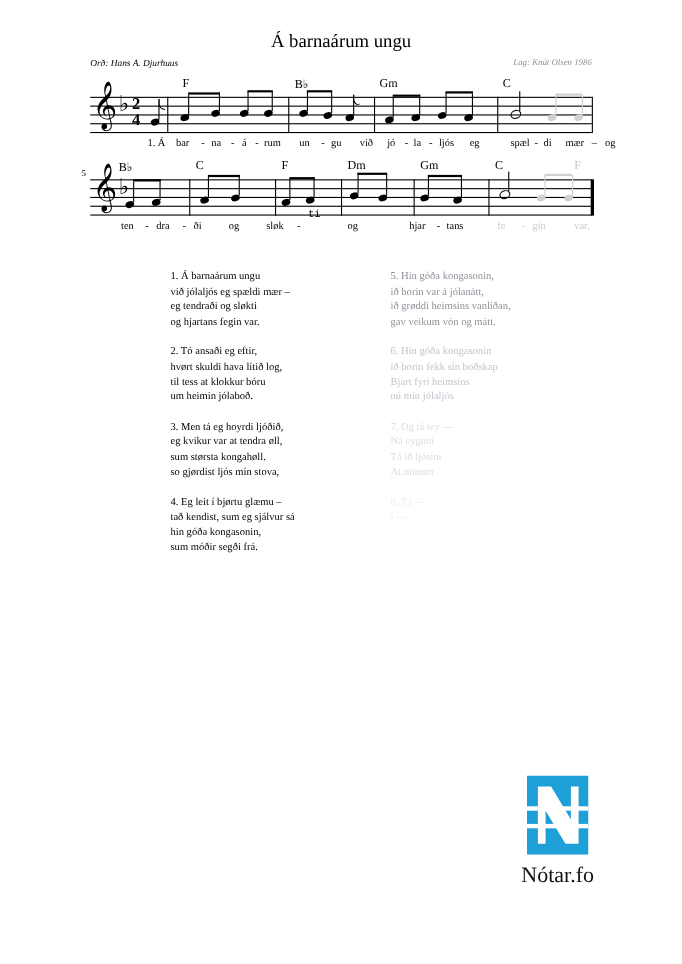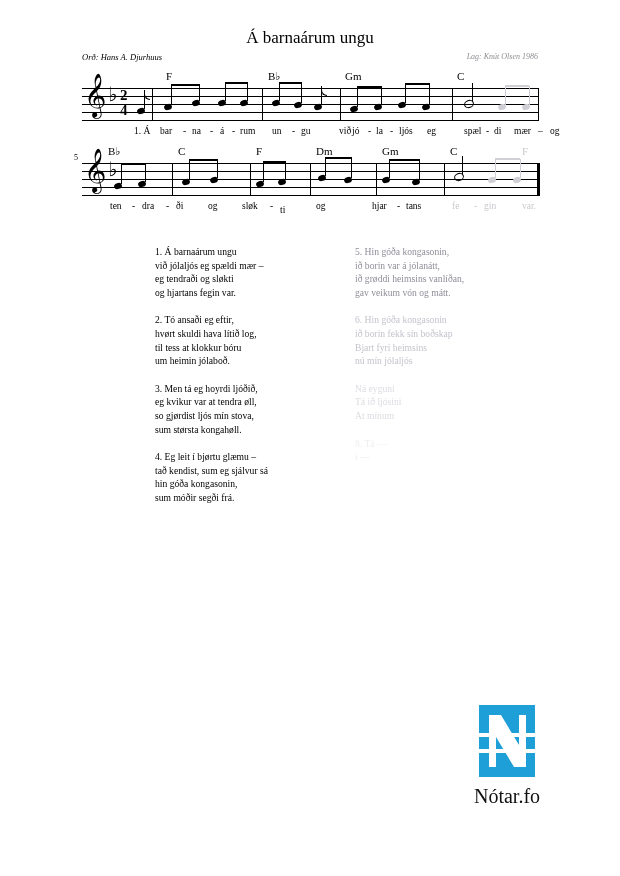--- a/index.html
+++ b/index.html
@@ -277,21 +277,21 @@
     <div class="lyric" style="left:78px;  top:56px;">bar</div>
     <div class="lyric" style="left:101px; top:56px;">-</div>
     <div class="lyric" style="left:110px; top:56px;">na</div>
     <div class="lyric" style="left:128px; top:56px;">-</div>
     <div class="lyric" style="left:138px; top:56px;">á</div>
     <div class="lyric" style="left:150px; top:56px;">-</div>
     <div class="lyric" style="left:158px; top:56px;">rum</div>
     <div class="lyric" style="left:190px; top:56px;">un</div>
     <div class="lyric" style="left:210px; top:56px;">-</div>
     <div class="lyric" style="left:219px; top:56px;">gu</div>
-    <div class="lyric" style="left:245px; top:56px;margin-left:12px;">við</div>
+    <div class="lyric" style="left:245px; top:56px;">við</div>
     <div class="lyric" style="left:270px; top:56px;">jó</div>
     <div class="lyric" style="left:286px; top:56px;">-</div>
     <div class="lyric" style="left:294px; top:56px;">la</div>
     <div class="lyric" style="left:308px; top:56px;">-</div>
     <div class="lyric" style="left:317px; top:56px;">ljós</div>
     <div class="lyric" style="left:345px; top:56px;">eg</div>
     <div class="lyric" style="left:382px; top:56px;">spæl</div>
     <div class="lyric" style="left:404px; top:56px;">-</div>
     <div class="lyric" style="left:412px; top:56px;">di</div>
     <div class="lyric" style="left:432px; top:56px;">mær</div>
@@ -368,21 +368,21 @@
     <div class="stem faded" style="left:438px; top:14px; height:19px;"></div>
 
     <div class="lyric" style="left:28px;  top:56px;">ten</div>
     <div class="lyric" style="left:50px;  top:56px;">-</div>
     <div class="lyric" style="left:60px;  top:56px;">dra</div>
     <div class="lyric" style="left:84px;  top:56px;">-</div>
     <div class="lyric" style="left:94px;  top:56px;">ði</div>
     <div class="lyric" style="left:126px; top:56px;">og</div>
     <div class="lyric" style="left:160px; top:56px;">sløk</div>
     <div class="lyric" style="left:188px; top:56px;">-</div>
-    <div class="lyric" style="left:198px; top:60px;">ti</div>
+    <div class="lyric" style="left:198px; top:44px;font-family:Liberation Mono, monospace;">ti</div>
     <div class="lyric" style="left:234px; top:56px;">og</div>
     <div class="lyric" style="left:290px; top:56px;">hjar</div>
     <div class="lyric" style="left:315px; top:56px;">-</div>
     <div class="lyric" style="left:324px; top:56px;">tans</div>
     <div class="lyric faded" style="left:370px; top:56px;">fe</div>
     <div class="lyric faded" style="left:392px; top:56px;">-</div>
     <div class="lyric faded" style="left:402px; top:56px;">gin</div>
     <div class="lyric faded" style="left:440px; top:56px;text-align:right;">var.</div>
   </div>
 
@@ -400,22 +400,22 @@
       <div class="verse">
         <div class="f1">2. Tó ansaði eg eftir,</div>
         <div class="f1">hvørt skuldi hava lítið log,</div>
         <div class="f1">til tess at klokkur bóru</div>
         <div class="f1">um heimin jólaboð.</div>
       </div>
 
       <div class="verse">
         <div class="f1">3. Men tá eg hoyrdi ljóðið,</div>
         <div class="f1">eg kvikur var at tendra øll,</div>
+        <div class="f1">sum størsta kongahøll.</div>
         <div class="f1">so gjørdist ljós mín stova,</div>
-        <div class="f1">sum størsta kongahøll.</div>
       </div>
 
       <div class="verse">
         <div class="f1">4. Eg leit í bjørtu glæmu –</div>
         <div class="f1">tað kendist, sum eg sjálvur sá</div>
         <div class="f1">hin góða kongasonin,</div>
         <div class="f1">sum móðir segði frá.</div>
       </div>
 
     </div>
@@ -430,20 +430,21 @@
       </div>
 
       <div class="verse">
         <div class="f3">6. Hin góða kongasonin</div>
         <div class="f3">ið borin fekk sín boðskap</div>
         <div class="f3">Bjart fyri heimsins</div>
         <div class="f3">nú mín jólaljós</div>
       </div>
 
       <div class="verse">
+        <div class="f4">7. Og tá tey —</div>
         <div class="f4">Ná eyguni</div>
         <div class="f4">Tá ið ljósini</div>
         <div class="f4">At mínum</div>
       </div>
 
       <div class="verse">
         <div class="f5">8. Tá —</div>
         <div class="f5">í —</div>
       </div>
 

